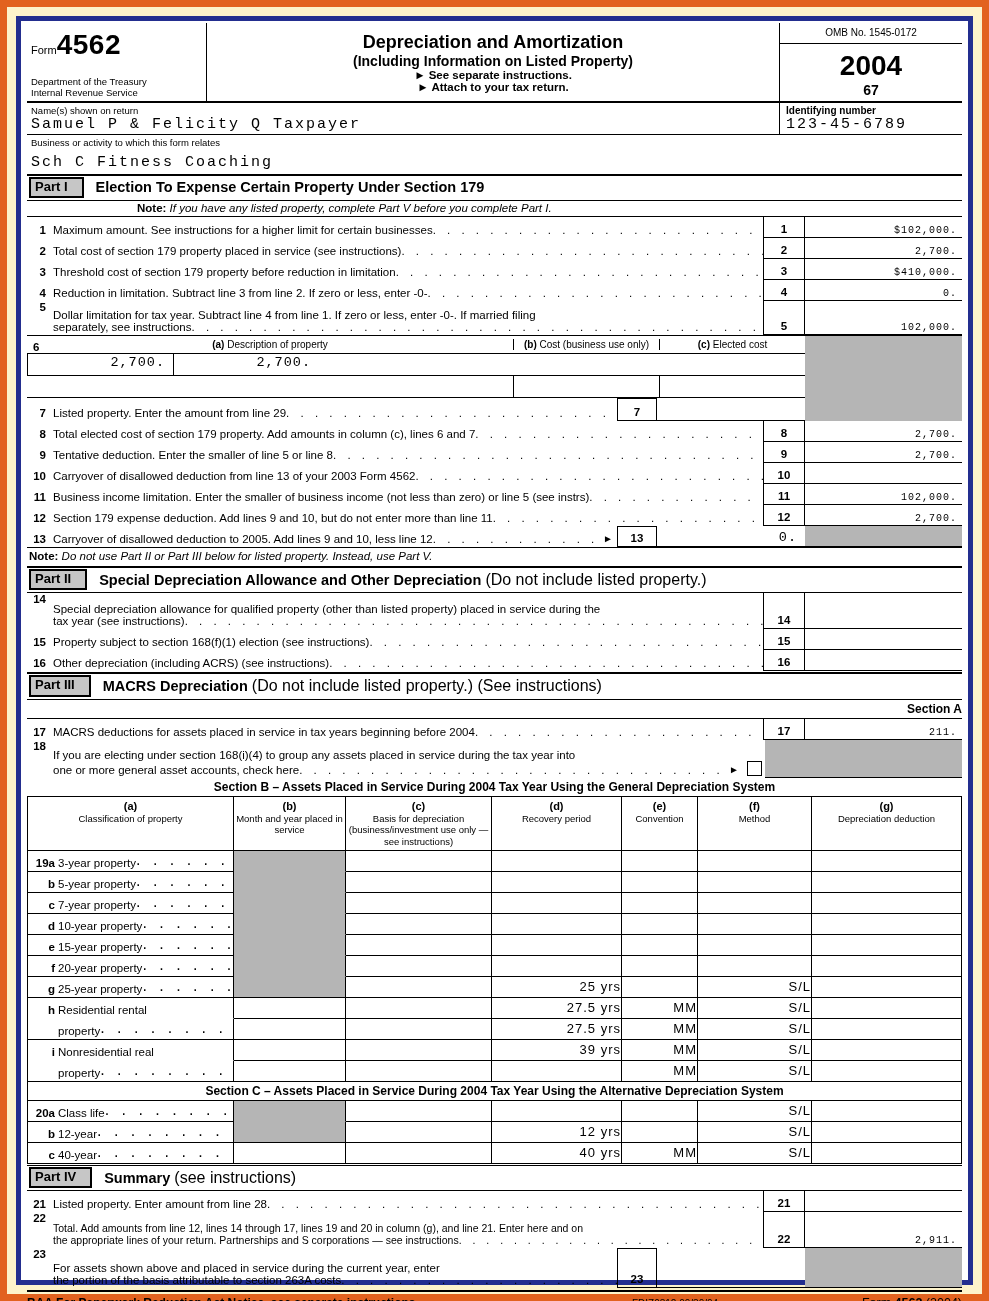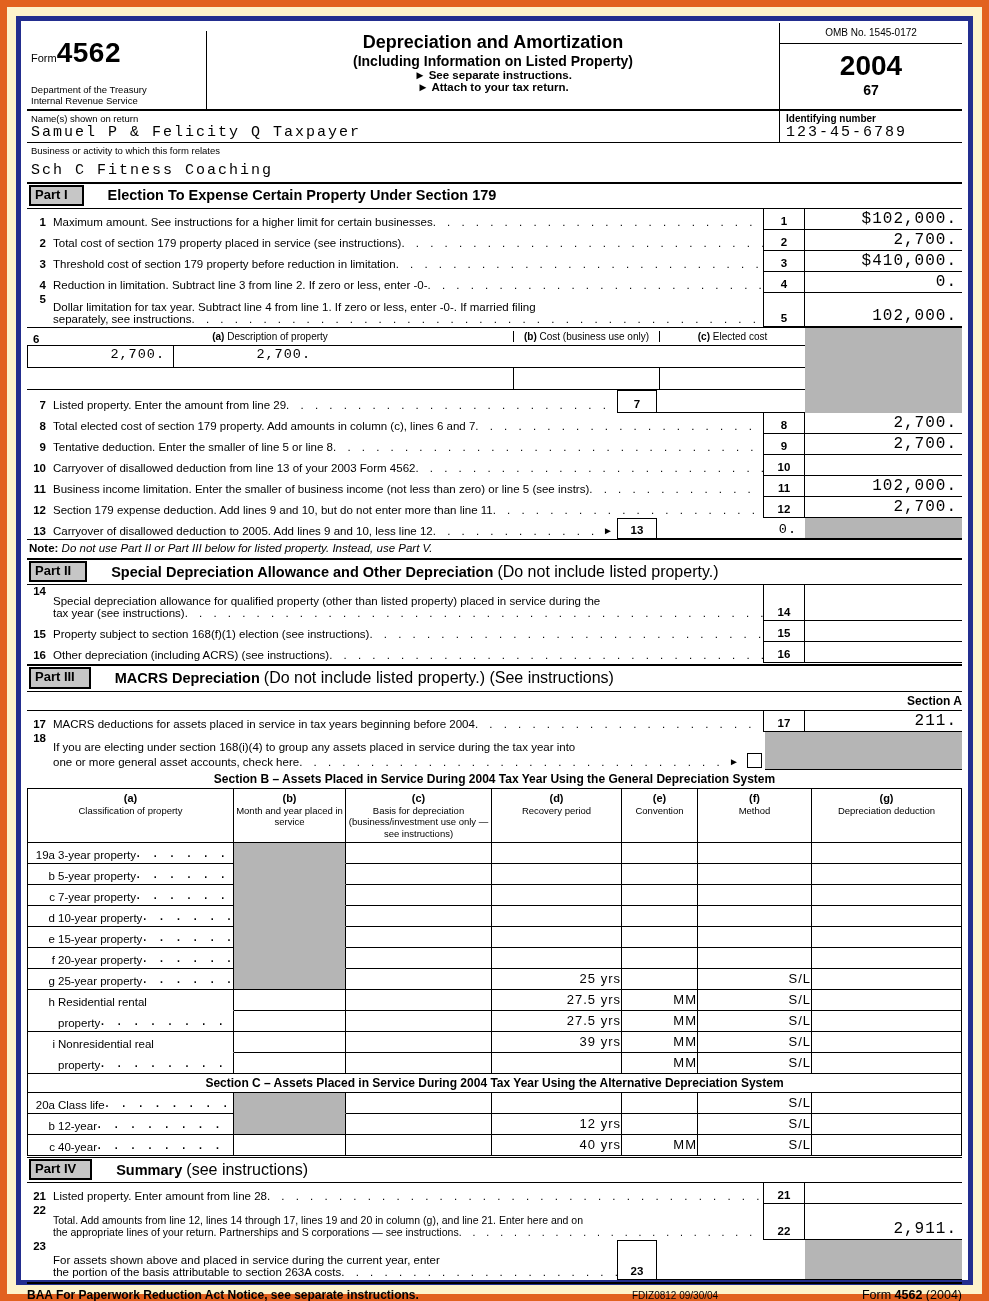--- a/index.html
+++ b/index.html
@@ -9,21 +9,21 @@
     color: #000;
   }
   .page { width: 989px; height: 1301px; background: #fdf3cb; border: 7px solid #e2621f; padding: 9px; }
   .inner { width: 100%; height: 100%; background: #fff; border: 5px solid #232e8f; padding: 2px 6px 4px 6px; display: flex; flex-direction: column; }
 
   .mono { font-family: "Liberation Mono", "DejaVu Sans Mono", monospace; }
   .bold { font-weight: bold; }
 
   
   .hdr { display: flex; border-bottom: 2px solid #000; }
-  .hdr-left { width: 180px; border-right: 1.5px solid #000; padding: 6px 4px 2px 4px; margin-top: 8px; }
+  .hdr-left { width: 180px; border-right: 1.5px solid #000; padding: 6px 4px 2px 4px; }
   .form-word { font-size: 11px; }
   .form-num { font-size: 28px; font-weight: bold; letter-spacing: 0.5px; }
   .dept { font-size: 9.5px; line-height: 1.15; margin-top: 16px; }
   .hdr-center { flex: 1; border-right: 1.5px solid #000; text-align: center; padding-top: 9px; }
   .h-title { font-size: 18px; font-weight: bold; }
   .h-sub { font-size: 14px; font-weight: bold; }
   .h-bullet { font-size: 11.5px; font-weight: bold; }
   .hdr-right { width: 182px; display: flex; flex-direction: column; }
   .omb { font-size: 10px; text-align: center; padding: 4px 0 5px 0; border-bottom: 1.5px solid #000; }
   .year { font-size: 28px; font-weight: bold; text-align: center; margin-top: 6px; }
@@ -33,39 +33,39 @@
   .name-left { flex: 1; border-right: 1.5px solid #000; padding: 2px 4px 1px 4px; }
   .name-right { width: 182px; padding: 2px 4px 1px 6px; }
   .sm-label { font-size: 9.5px; }
   .sm-label-b { font-size: 10px; font-weight: bold; }
   .fill-val { font-size: 15px; letter-spacing: 2px; }
   .biz-row { padding: 2px 4px 2px 4px; }
   .biz-row .fill-val { display: block; margin-top: 6px; }
 
   
   .pbar { display: flex; align-items: center; border-top: 2.5px solid #000; border-bottom: 1.5px solid #000; padding: 1px 0 2px 2px; margin-top: 1px; }
-  .plabel { border: 2px solid #000; background: #c6c6c6; font-weight: bold; font-size: 13px; padding: 0 14px 1px 4px; margin-right: 24px; line-height: 1.25; }
+  .plabel { border: 2px solid #000; background: #c6c6c6; font-weight: bold; font-size: 13px; padding: 0 14px 1px 4px; margin-right: 12px; line-height: 1.25; }
   .ptitle { font-weight: bold; font-size: 14.5px; }
   .pparen { font-weight: normal; font-size: 16px; }
   .pnote { font-size: 11.5px; padding: 1px 0 2px 110px; border-bottom: 1.2px solid #000; }
   .pnote .it { font-style: italic; }
 
   
   .frow { display: flex; align-items: flex-end; min-height: 21px; font-size: 11.5px; }
   .frow2 { align-items: stretch; }
   .lno { width: 26px; flex: none; font-weight: bold; text-align: right; padding-right: 7px; padding-bottom: 2px; }
   .ltxt { white-space: nowrap; padding-bottom: 2px; }
   .lbody { flex: 1; min-width: 0; display: flex; flex-direction: column; justify-content: flex-end; }
   .lbody .t1 { white-space: nowrap; }
   .lbody .row2 { display: flex; align-items: flex-end; }
   .dots { flex: 1; min-width: 8px; overflow: hidden; white-space: nowrap; padding-bottom: 2px; }
   .dots::after { content: ". . . . . . . . . . . . . . . . . . . . . . . . . . . . . . . . . . . . . . . . . . . . . . . . . . . . . . . . . . . ."; letter-spacing: 4px; }
   .rcol { flex: none; width: 199px; display: flex; align-items: stretch; border-bottom: 1.2px solid #000; align-self: stretch; }
   .nbox { width: 42px; flex: none; border-left: 1.5px solid #000; border-right: 1.5px solid #000; font-weight: bold; display: flex; align-items: flex-end; justify-content: center; padding-bottom: 2px; font-size: 11.5px; }
-  .vcell { flex: 1; display: flex; align-items: flex-end; justify-content: flex-end; padding: 0 5px 1px 0; font-size: 16px; letter-spacing: 1px; }
+  .vcell { flex: 1; display: flex; align-items: flex-end; justify-content: flex-end; padding: 0 5px 1px 0; font-size: 10px; letter-spacing: 1px; }
   .arrow { font-size: 10px; padding: 0 4px 3px 2px; }
   .inbox { width: 40px; flex: none; border: 1.5px solid #000; border-bottom: none; font-weight: bold; text-align: center; align-self: stretch; display: flex; align-items: flex-end; justify-content: center; padding-bottom: 2px; }
   .ival { width: 148px; flex: none; border-bottom: 1.2px solid #000; display: flex; align-items: flex-end; justify-content: flex-end; padding: 0 8px 1px 0; font-size: 13.5px; letter-spacing: 1px; align-self: stretch; }
   .gblock { width: 157px; flex: none; background: #b5b5b5; align-self: stretch; }
   .gb-b { border-bottom: 1.2px solid #000; }
 
   
   .t6wrap { display: flex; border-top: 1.2px solid #000; }
   .t6left { flex: 1; border-right: 1.5px solid #000; }
   .t6grid { display: flex; border-bottom: 1.2px solid #000; }
@@ -92,21 +92,21 @@
   .cb { width: 112px; flex: none; }
   .cc { width: 146px; flex: none; }
   .cd { width: 130px; flex: none; }
   .ce { width: 76px; flex: none; }
   .cf { width: 114px; flex: none; }
   .cg { flex: 1; border-right: none; }
   .ghdr { min-height: 47px; text-align: center; font-size: 9.5px; line-height: 1.2; display: flex; flex-direction: column; justify-content: flex-start; padding: 3px 2px; }
   .ghdr .hpre { font-weight: bold; font-size: 11px; }
   .grow { min-height: 21px; }
   .grow .mono-c { text-align: right; font-size: 13px; letter-spacing: 1px; padding-top: 2px; }
-  .rn { width: 30px; flex: none; font-weight: normal; text-align: right; padding-right: 3px; padding-bottom: 2px; font-size: 11.5px; }
+  .rn { width: 30px; flex: none; font-weight: bold; text-align: right; padding-right: 3px; padding-bottom: 2px; font-size: 11.5px; }
   .rl { padding-bottom: 2px; font-size: 11.5px; white-space: nowrap; }
   .gray { background: #b5b5b5; border-bottom-color: #b5b5b5; }
   .gray-last { background: #b5b5b5; }
   .nob { border-bottom-color: #fff; }
 
   
   .foot { border-top: 2.5px solid #000; display: flex; align-items: center; padding-top: 4px; margin-top: 2px; }
   .foot-left { font-weight: bold; font-size: 12px; flex: 1; }
   .foot-center { font-size: 10px; width: 230px; }
   .foot-right { font-size: 12.5px; text-align: right; }
@@ -152,20 +152,21 @@
   </div>
   <div class="biz-row">
     <div class="sm-label">Business or activity to which this form relates</div>
     <div class="fill-val mono">Sch C Fitness Coaching</div>
   </div>
 
   <div class="pbar">
     <span class="plabel">Part I</span>
     <span class="ptitle">Election To Expense Certain Property Under Section 179</span>
   </div>
+  <div class="pnote"><span class="bold">Note:</span> <span class="it">If you have any listed property, complete Part V before you complete Part I.</span></div>
 
   <div class="frow">
     <span class="lno">1</span>
     <span class="ltxt">Maximum amount. See instructions for a higher limit for certain businesses</span>
     <span class="dots"></span>
     <span class="rcol">
           <span class="nbox">1</span>
           <span class="vcell mono">$102,000.</span>
         </span>
   </div>

